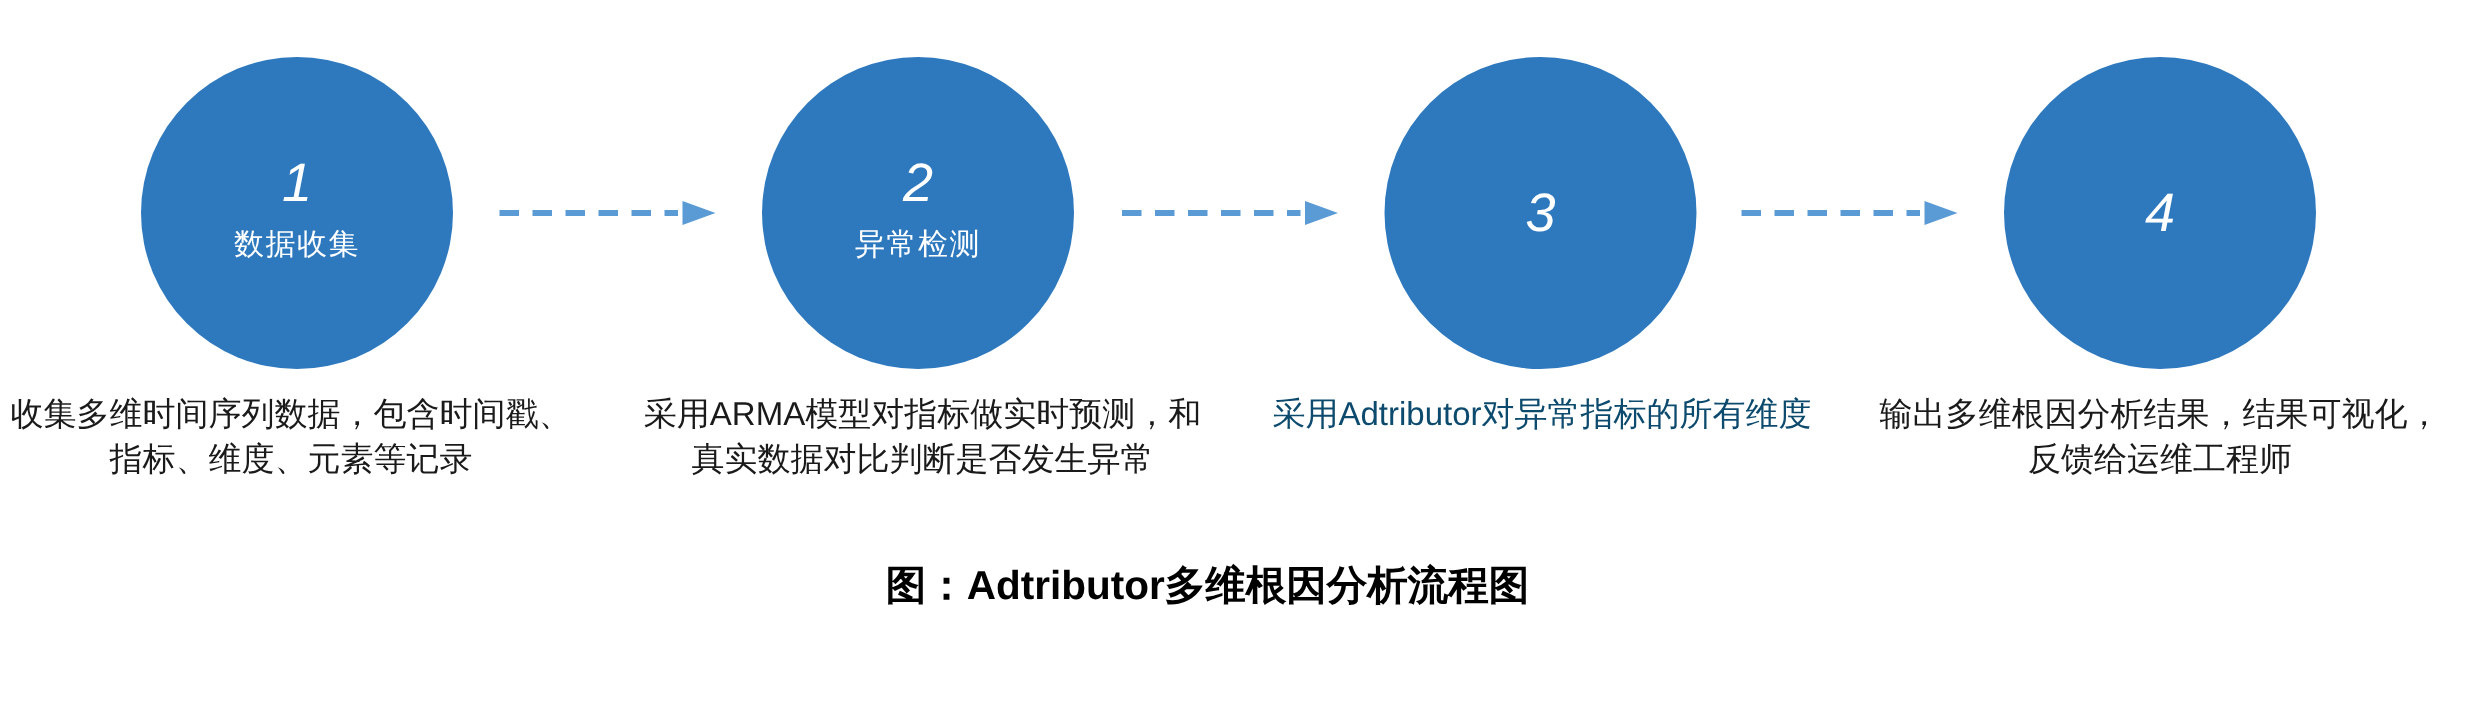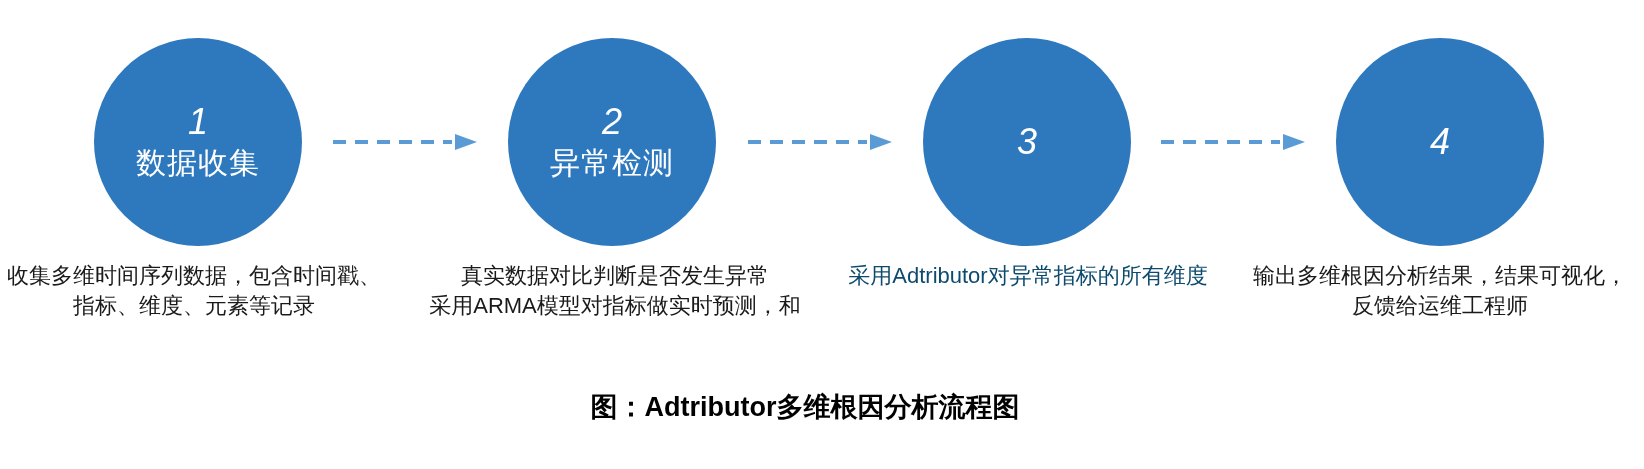--- a/index.html
+++ b/index.html
@@ -29,21 +29,21 @@
     justify-content: center;
     text-align: center;
   }
   .circle .num {
     font-size: 36px;
     line-height: 42px;
     font-style: italic;
     font-weight: 400;
   }
   .circle .label {
-    font-size: 30px;
+    font-size: 20px;
     line-height: 40px;
     letter-spacing: 1px;
   }
   .c1 { left: 94px; }
   .c2 { left: 508px; }
   .c3 { left: 923px; }
   .c4 { left: 1336px; }
 
   .desc {
     position: absolute;
@@ -64,21 +64,21 @@
     top: 132px;
     width: 148px;
     height: 20px;
   }
   .a1 { left: 331px; }
   .a2 { left: 746px; }
   .a3 { left: 1159px; }
 
   .caption {
     position: absolute;
-    top: 389px;
+    top: 372px;
     left: 0;
     width: 1610px;
     text-align: center;
     font-size: 27px;
     font-weight: bold;
     color: #000000;
   }
 </style>
 </head>
 <body>
@@ -97,22 +97,22 @@
   <svg class="arrow a1" viewBox="0 0 148 20" xmlns="http://www.w3.org/2000/svg">
     <line x1="2" y1="10" x2="121" y2="10" stroke-width="4" stroke-dasharray="13 9" stroke="#5B9BD5"></line>
     <polygon points="124,2 146,10 124,18" fill="#5B9BD5"></polygon>
   </svg>
 
   <div class="circle c2" style="background-color: rgb(46, 121, 190); color: rgb(255, 255, 255);">
     <div class="num">2</div>
     <div class="label">异常检测</div>
   </div>
   <div class="desc d2" style="color: rgb(26, 26, 26);">
+    <div>采用ARMA模型对指标做实时预测，和</div>
     <div>真实数据对比判断是否发生异常</div>
-    <div>采用ARMA模型对指标做实时预测，和</div>
   </div>
 
   <svg class="arrow a2" viewBox="0 0 148 20" xmlns="http://www.w3.org/2000/svg">
     <line x1="2" y1="10" x2="121" y2="10" stroke-width="4" stroke-dasharray="13 9" stroke="#5B9BD5"></line>
     <polygon points="124,2 146,10 124,18" fill="#5B9BD5"></polygon>
   </svg>
 
   <div class="circle c3" style="background-color: rgb(46, 121, 190); color: rgb(255, 255, 255);">
     <div class="num">3</div>
   </div>

